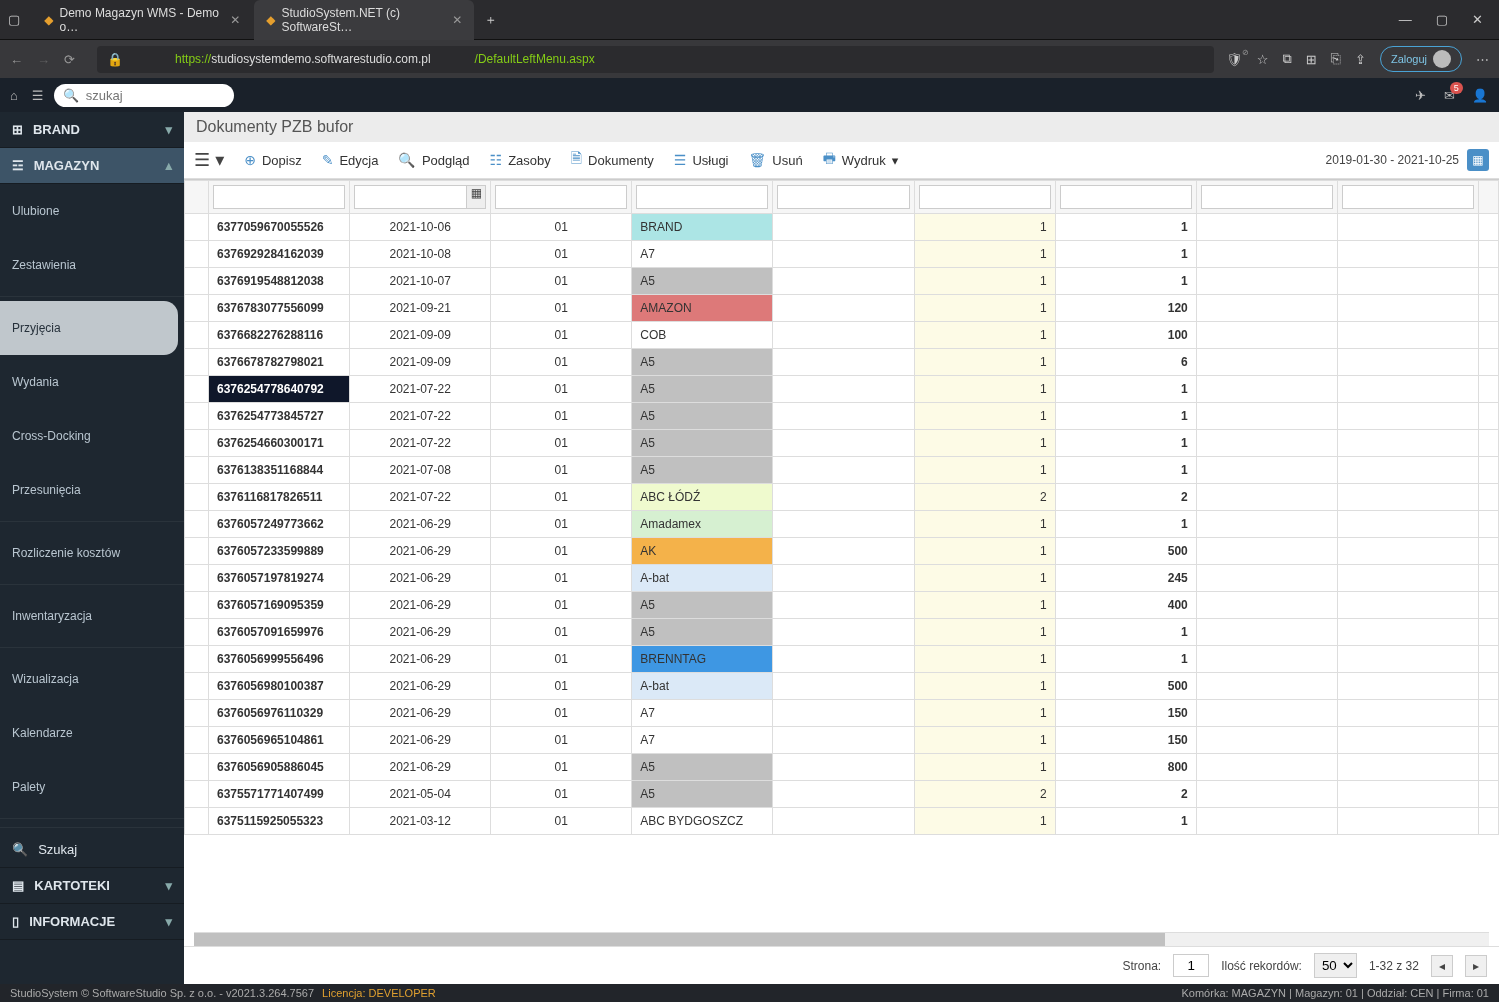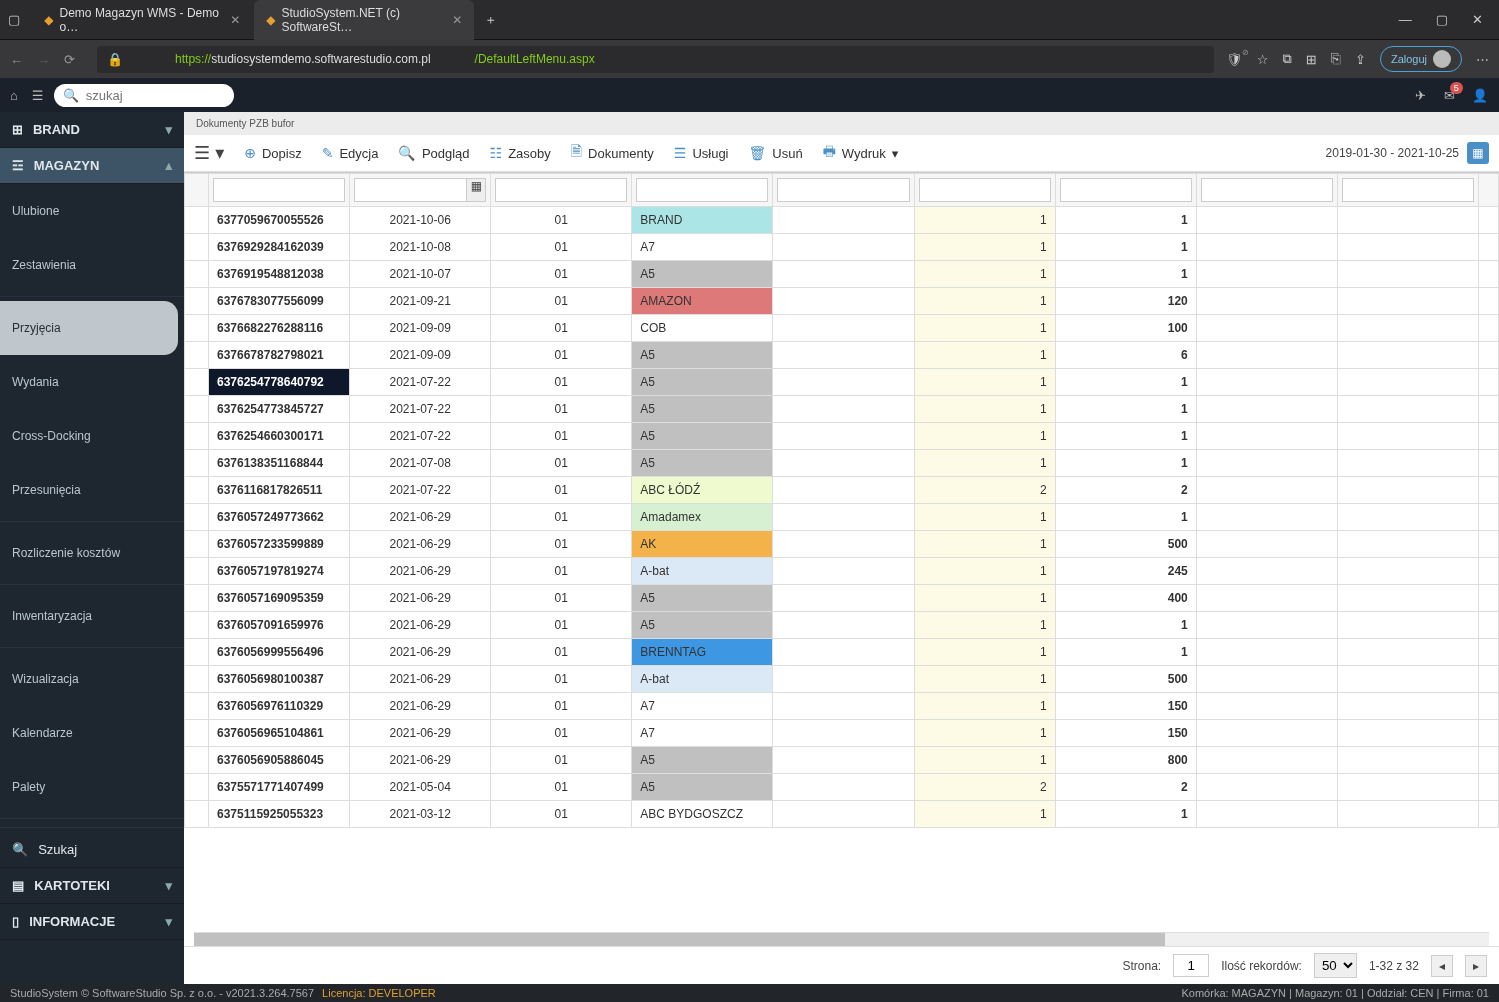--- a/index.html
+++ b/index.html
@@ -39,21 +39,21 @@
 .sidebar { width: 184px; background: #1e2730; color: #dfe6ec; display: flex; flex-direction: column; }
 .side-header { display: flex; align-items: center; padding: 10px 12px; font-weight: bold; font-size: 13px; gap: 10px; background: #1e2730; border-bottom: 1px solid #161c22; }
 .side-header .caret { margin-left: auto; color: #8aa; }
 .side-header.accent { background: #3d5467; }
 .side-item { padding: 20px 12px; font-size: 12px; color: #b9c6d0; cursor: pointer; }
 .side-item.active { background: #c0c7cc; color: #26313b; border-radius: 0 14px 14px 0; margin-right: 6px; }
 .side-divider { height: 1px; background: #2a333b; margin: 4px 0; }
 
 
 .content { flex: 1; background: #fff; color: #333; display: flex; flex-direction: column; overflow: hidden; }
-.page-title { background: #ececec; padding: 6px 12px; font-size: 10px; color: #555; }
+.page-title { background: #ececec; padding: 6px 12px; font-size: 16px; color: #555; }
 .toolbar { display: flex; align-items: center; padding: 6px 10px; gap: 20px; border-bottom: 1px solid #ddd; }
 .toolbar .menu-btn { color: #444; font-size: 18px; }
 .toolbar .tbtn { display: flex; align-items: center; gap: 6px; font-size: 13px; color: #333; }
 .toolbar .tbtn .ticon { color: #4a8fc7; font-size: 14px; }
 .toolbar .date-range { margin-left: auto; font-size: 12px; color: #444; display: flex; align-items: center; gap: 8px; }
 .toolbar .cal-icon { width: 22px; height: 22px; background: #4a8fc7; border-radius: 3px; display: flex; align-items: center; justify-content: center; color: #fff; }
 
 
 .grid-wrap { flex: 1; overflow-y: auto; overflow-x: hidden; border-top: 1px solid #ccc; }
 table.grid { width: 100%; border-collapse: collapse; table-layout: fixed; }

